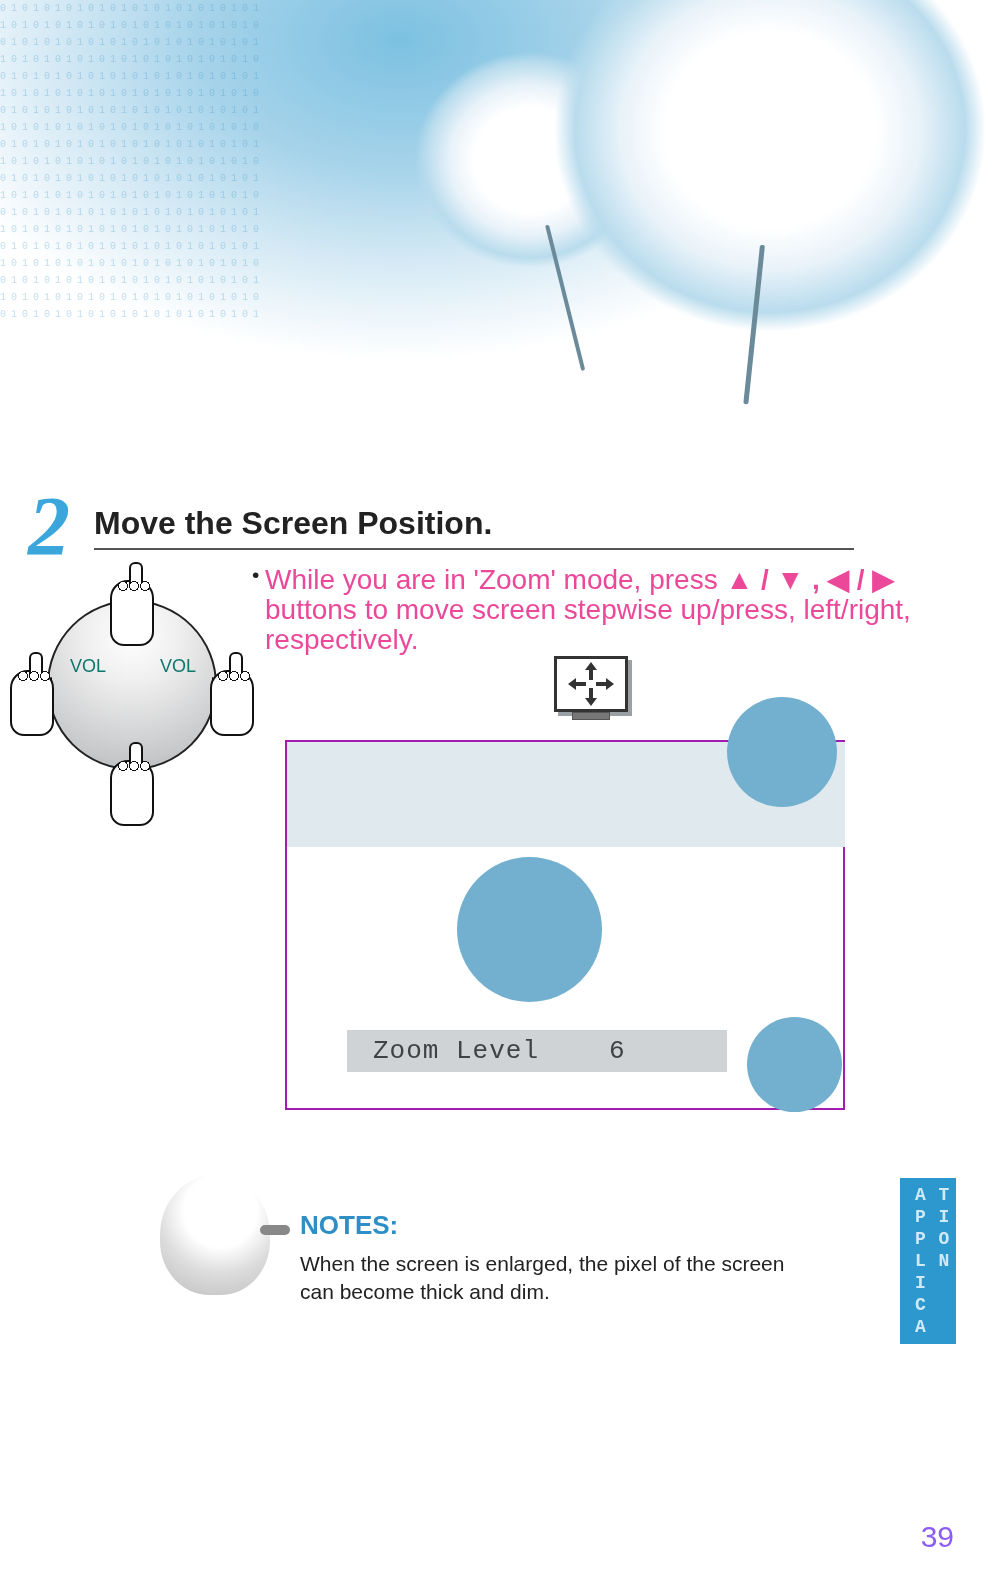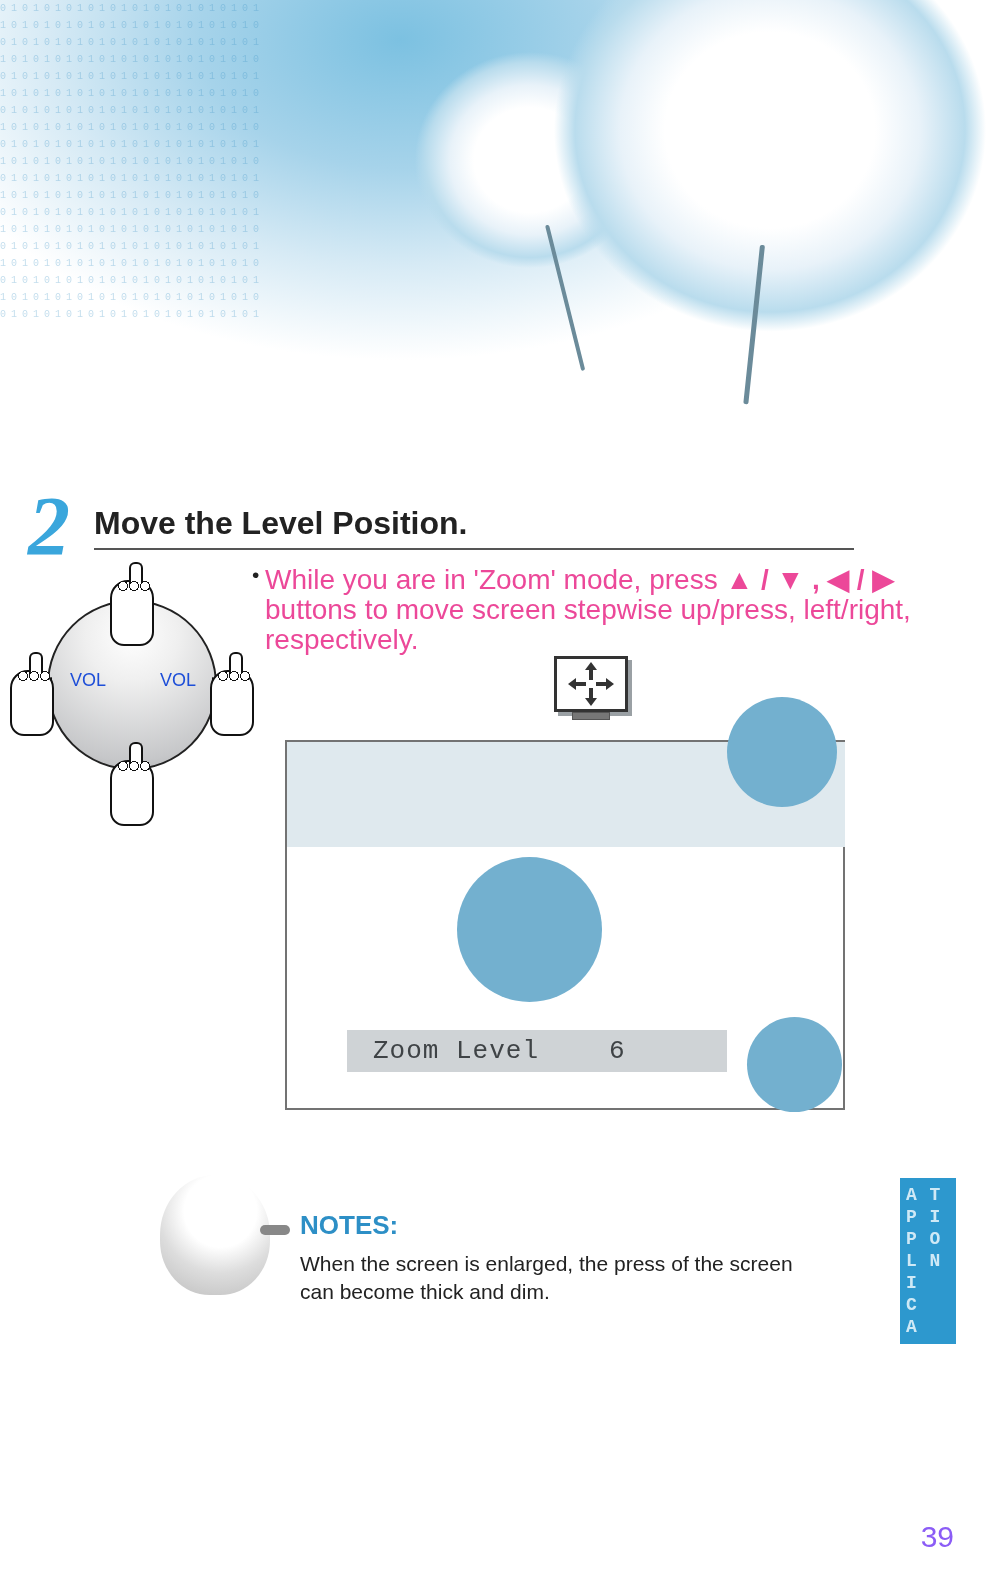--- a/index.html
+++ b/index.html
@@ -81,21 +81,21 @@
   .instr-bullet { position: absolute; left: 252px; top: 563px; font-size: 21px; color:#222; }
 
   
   .dpad-wrap { position: absolute; left: 12px; top: 560px; width: 240px; height: 280px; }
   .dpad-disc {
     position: absolute; left: 35px; top: 40px; width: 170px; height: 170px;
     border-radius: 50%;
     background: radial-gradient(circle at 50% 20%, #ffffff 0%, #efefef 30%, #c6c7c9 80%, #a9aaac 100%);
     border: 2px solid #222;
   }
-  .dpad-wrap .vol-text { position:absolute; top: 110px; font-size:18px; color:#1d4ed8; }
+  .dpad-wrap .vol-text { position:absolute; top: 96px; font-size:18px; color:#0f766e; }
   .dpad-wrap .arrow { position:absolute; font-size:0; }
   .dpad-wrap .arrow::before { content:""; display:block; }
   .arrow.up    { left:114px; top:31px;  border-left:9px solid transparent; border-right:9px solid transparent; border-bottom:14px solid #111; }
   .arrow.down  { left:114px; top:205px; border-left:9px solid transparent; border-right:9px solid transparent; border-top:14px solid #111; }
   .arrow.left  { left:26px;  top:117px; border-top:9px solid transparent;  border-bottom:9px solid transparent; border-right:14px solid #111; }
   .arrow.right { left:200px; top:117px; border-top:9px solid transparent;  border-bottom:9px solid transparent; border-left:14px solid #111; }
   
   .hand {
     position:absolute;
     width: 44px; height: 66px;
@@ -140,21 +140,21 @@
   .move-icon .cross-arrows{
     position:absolute; left:14px; top:6px; width:46px; height:44px;
   }
   .move-icon .cross-arrows svg { width:46px; height:44px; }
 
   
   .zoom-box {
     position: absolute;
     left: 285px; top: 740px;
     width: 560px; height: 370px;
-    border: 2px solid #737373;
+    border: 2px solid #a21caf;
     background: #ffffff;
   }
   .zoom-box .lens {
     position:absolute; left:0; top:0; width:558px; height:105px;
     background: #dfe9ee;
   }
   .zoom-box .dot {
     position:absolute; border-radius:50%; background:#73b0cf;
   }
   .zoom-label-bar {
@@ -204,21 +204,21 @@
   .side-tab {
     position:absolute;
     right: 52px; top: 1178px;
     width: 56px;
     background: #2d98ce;
     color: #cfe9f6;
     font-family: "Courier New", monospace;
     font-size: 18px;
     font-weight: 700;
     line-height: 22px;
-    padding: 6px 6px;
+    padding: 6px 15px;
     white-space: pre;
     letter-spacing: 1px;
     text-align: left;
   }
 
   .page-number {
     position:absolute;
     right: 54px; bottom: 38px;
     font-size: 30px;
     color:#8b5cf6;
@@ -245,21 +245,21 @@
 010101010101010101010101
 101010101010101010101010
 010101010101010101010101
 101010101010101010101010
 010101010101010101010101</div>
   <div class="stem" style="left:760px; top:245px; height:160px; transform:rotate(6deg);"></div>
   <div class="stem" style="left:545px; top:225px; height:150px; width:4px; transform:rotate(-14deg);"></div>
 </div>
 
 <div class="step-number">2</div>
-<div class="step-title">Move the Level Position.</div>
+<div class="step-title">Move the Screen Position.</div>
 <div class="step-rule"></div>
 
 <div class="instr-bullet">•</div>
 <div class="instr-row" style="top:563px;">
   <span>While you are in 'Zoom' mode, press </span>
   <span style="font-weight:700;">▲ / ▼ ,  ◀ / ▶</span>
 </div>
 <div class="instr-row" style="top:593px;">
   <span>buttons to move screen stepwise up/press, left/right,</span>
 </div>
@@ -302,21 +302,21 @@
   <div class="dot" style="left:170px; top:115px; width:145px; height:145px;"></div>
   <div class="dot" style="left:460px; top:275px; width:95px;  height:95px;"></div>
   <div class="zoom-label-bar">
     <span class="zlabel">Zoom  Level</span>
     <span class="zval">6</span>
   </div>
 </div>
 
 <div class="notes-figure"></div>
 <div class="notes-title">NOTES:</div>
-<div class="notes-body">When the screen is enlarged, the press of the screen can become thick and dim.</div>
+<div class="notes-body">When the screen is enlarged, the pixel of the screen can become thick and dim.</div>
 
 <div class="side-tab">A T
 P I
 P O
 L N
 I
 C
 A</div>
 
 <div class="page-number">39</div>

